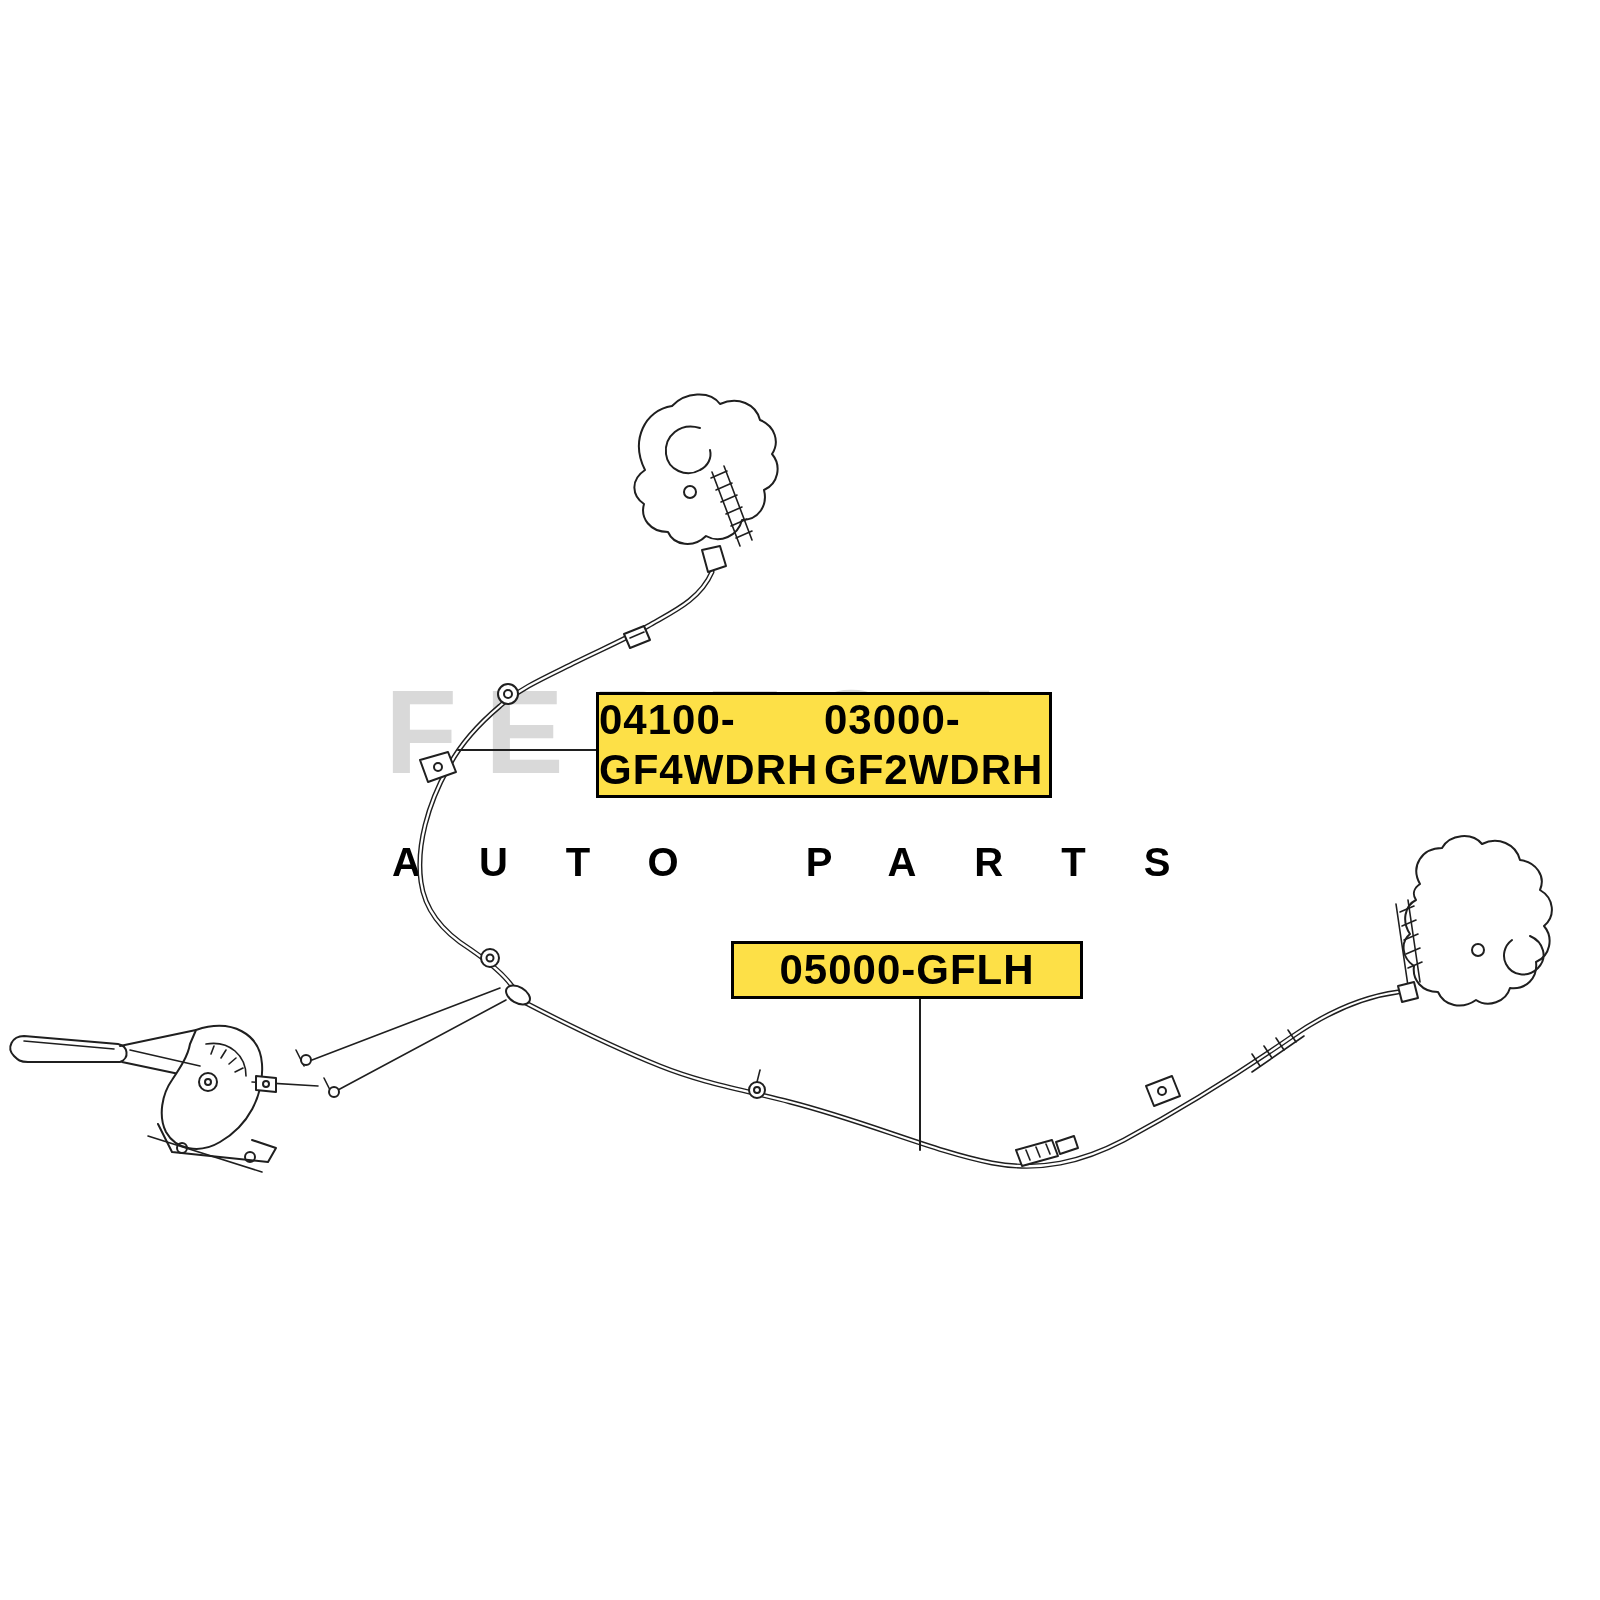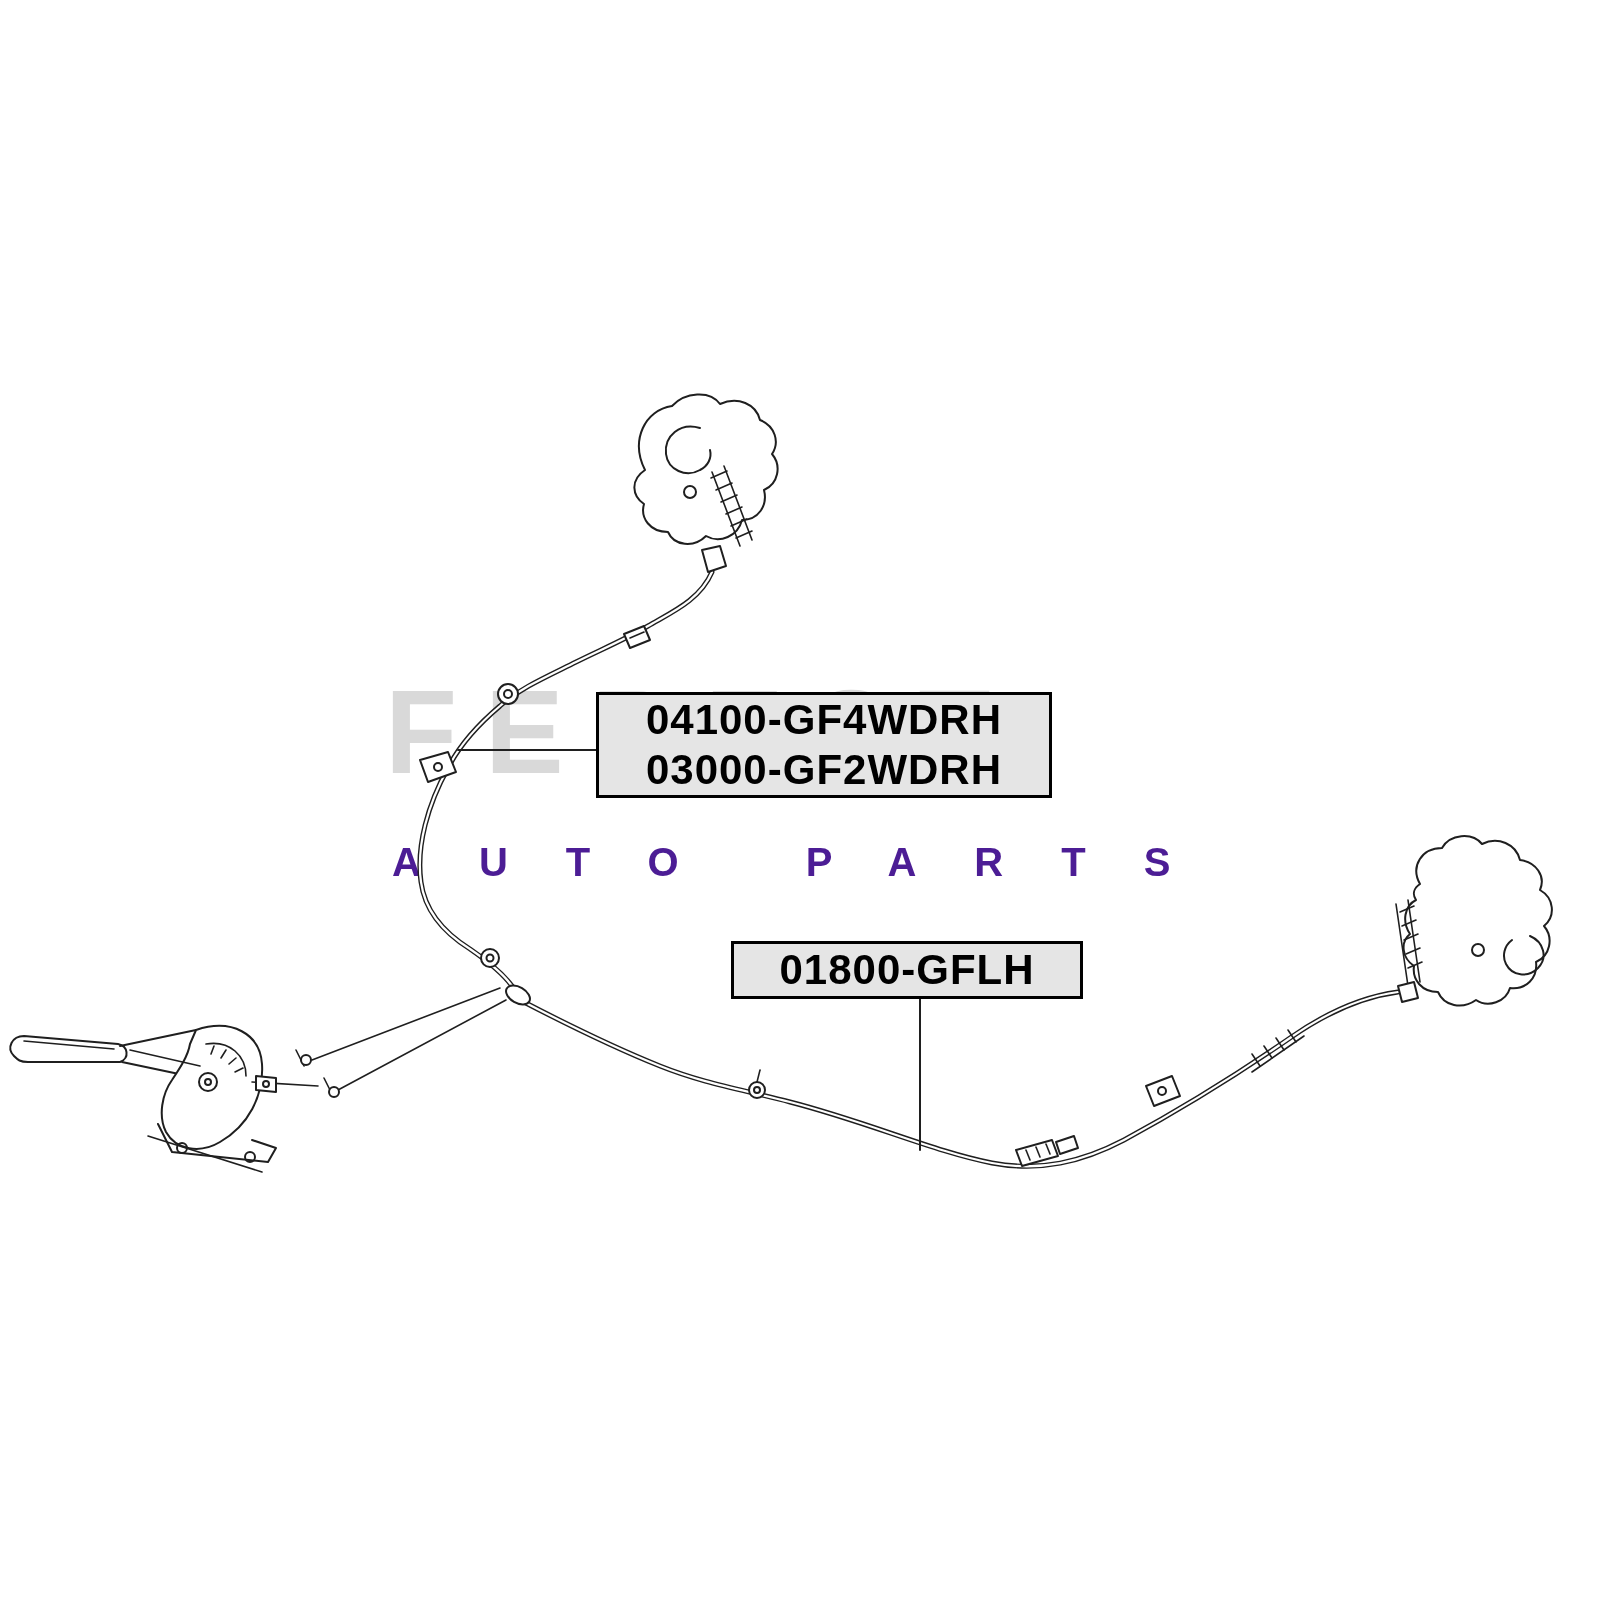--- a/index.html
+++ b/index.html
@@ -24,44 +24,44 @@
     white-space: nowrap;
     user-select: none;
   }
   .wm-sub {
     position: absolute;
     left: 392px; top: 840px;
     width: 800px;
     font-size: 40px;
     font-weight: bold;
     letter-spacing: 58px;
-    color: #4c1d95;
+    color: #000000;
     z-index: 0;
     white-space: nowrap;
     user-select: none;
   }
   
   svg.diagram {
     position: absolute;
     left: 0; top: 0;
     z-index: 1;
   }
   .ln   { stroke: #1f1f1f; stroke-width: 2;   fill: none; stroke-linecap: round; stroke-linejoin: round; }
   .ln-thin { stroke: #1f1f1f; stroke-width: 1.6; fill: none; stroke-linecap: round; }
   .cable-outer { stroke: #1f1f1f; stroke-width: 5;   fill: none; stroke-linecap: round; }
   .cable-inner { stroke: #ffffff; stroke-width: 2.2; fill: none; stroke-linecap: round; }
   .fill-w { fill: #ffffff; }
   
   .part-box {
     position: absolute;
     z-index: 2;
-    background: #e5e5e5;
+    background: #fde047;
     border: 3px solid #000000;
     display: flex;
-    flex-direction: column;
+    flex-direction: row;
     align-items: center;
     justify-content: center;
     font-weight: bold;
     color: #000000;
     letter-spacing: 1px;
   }
   .part-box.rh { left: 596px; top: 692px; width: 450px; height: 100px; font-size: 42px; line-height: 50px; }
   .part-box.lh { left: 731px; top: 941px; width: 346px; height: 52px;  font-size: 42px; }
 </style>
 </head>
@@ -197,16 +197,16 @@
     <path class="ln" d="M 458 750 L 596 750"></path>
     <path class="ln" d="M 920 997 L 920 1150"></path>
   </svg>
 
   <div class="part-box rh">
     <span>04100-GF4WDRH</span>
     <span>03000-GF2WDRH</span>
   </div>
 
   <div class="part-box lh">
-    <span>01800-GFLH</span>
+    <span>05000-GFLH</span>
   </div>
 
 </div>
 
 </body></html>

